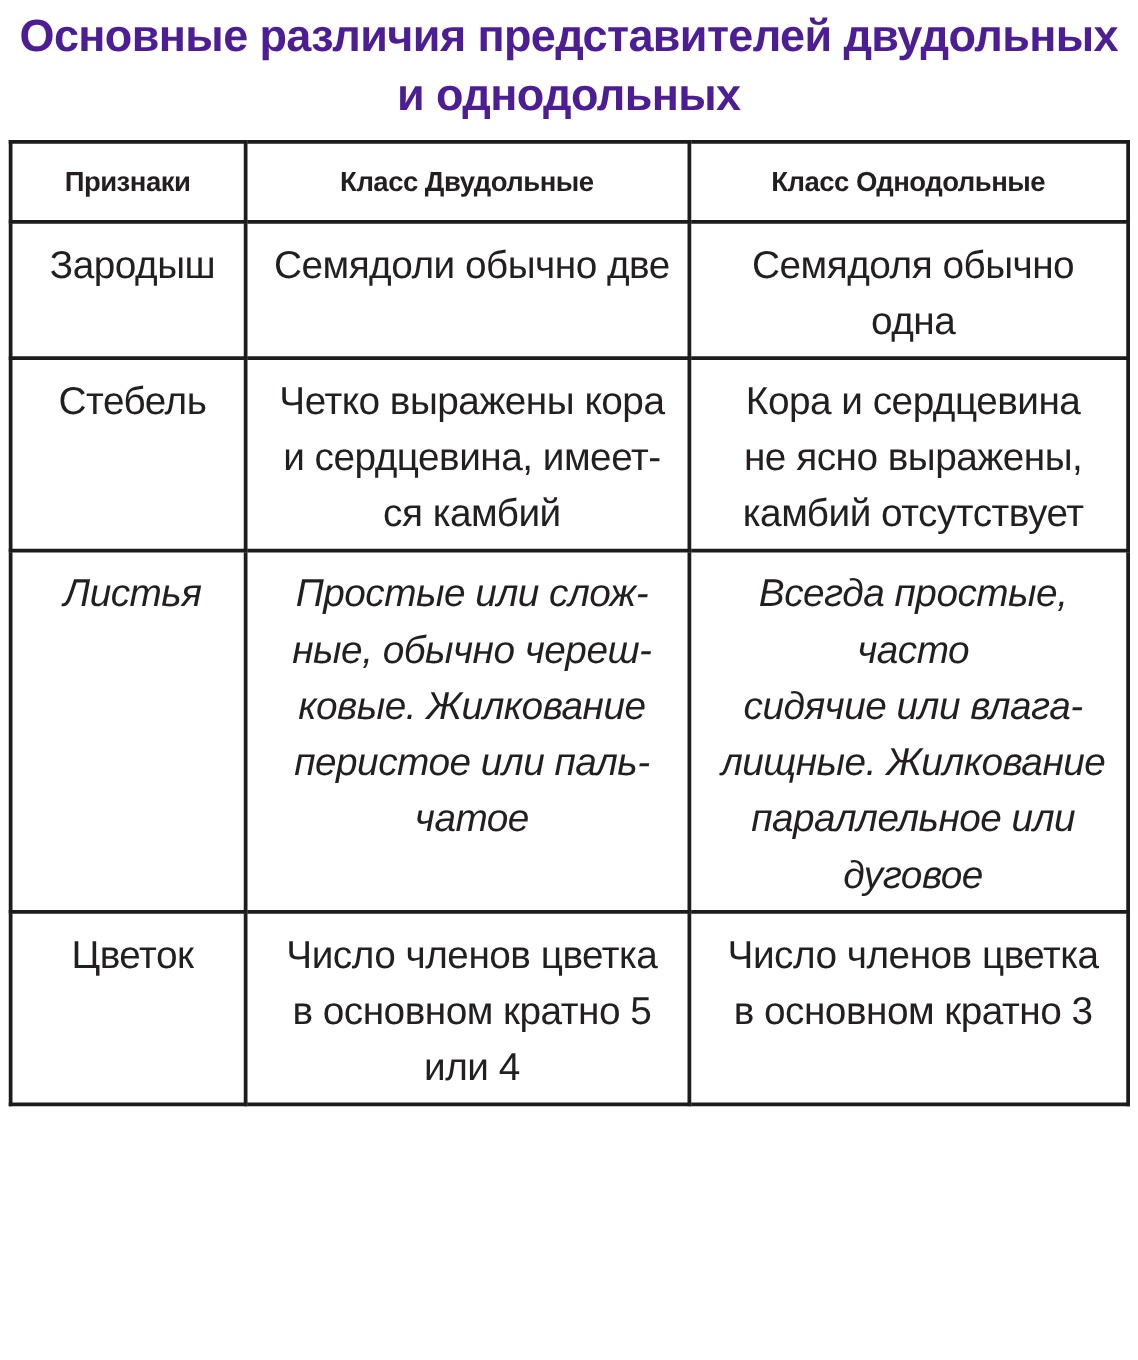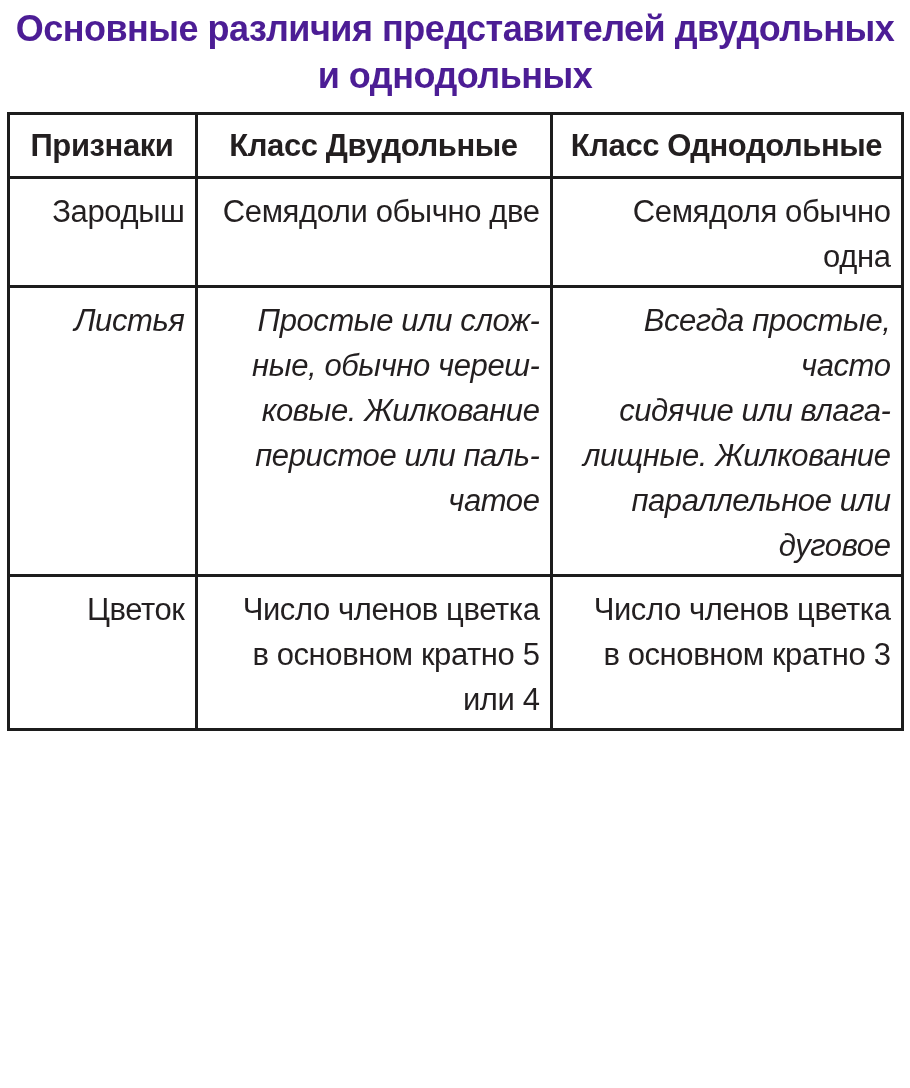--- a/index.html
+++ b/index.html
@@ -33,34 +33,34 @@
   }
   table.cmp col.c-feature { width: 188px; }
   table.cmp col.c-dicot   { width: 355px; }
   table.cmp col.c-monocot { width: 351px; }
   table.cmp th,
   table.cmp td {
     border: 3px solid #1c1c1c;
     box-sizing: border-box;
   }
   table.cmp th {
-    font-size: 31px;
+    font-size: 22px;
     font-weight: 700;
     text-align: center;
     vertical-align: middle;
     height: 64px;
     padding: 2px 4px;
     letter-spacing: -0.4px;
   }
   table.cmp td {
     font-size: 31px;
     font-weight: 400;
     line-height: 45px;
     vertical-align: top;
-    text-align: right;
+    text-align: center;
     padding: 10px 10px 6px 18px;
     white-space: pre-line;
     letter-spacing: -0.4px;
   }
   tr.r-embryo   { height: 102px; }
   tr.r-root     { height: 105px; }
   tr.r-lifeform { height: 149px; }
   tr.r-stem     { height: 149px; }
   tr.r-leaves   { height: 230px; font-style: italic; }
   tr.r-flower   { height: 147px; }
@@ -86,20 +86,29 @@
         <th>Класс Однодольные</th>
       </tr>
     </thead>
     <tbody>
       <tr class="r-embryo">
         <td>Зародыш</td>
         <td>Семядоли обычно две</td>
         <td>Семядоля обычно
 одна</td>
       </tr>
+      <tr class="r-stem">
+        <td>Стебель</td>
+        <td>Четко выражены кора
+и сердцевина, имеет-
+ся камбий</td>
+        <td>Кора и сердцевина
+не ясно выражены,
+камбий отсутствует</td>
+      </tr>
       <tr class="r-leaves">
         <td>Листья</td>
         <td>Простые или слож-
 ные, обычно череш-
 ковые. Жилкование
 перистое или паль-
 чатое</td>
         <td>Всегда простые, часто
 сидячие или влага-
 лищные. Жилкование

